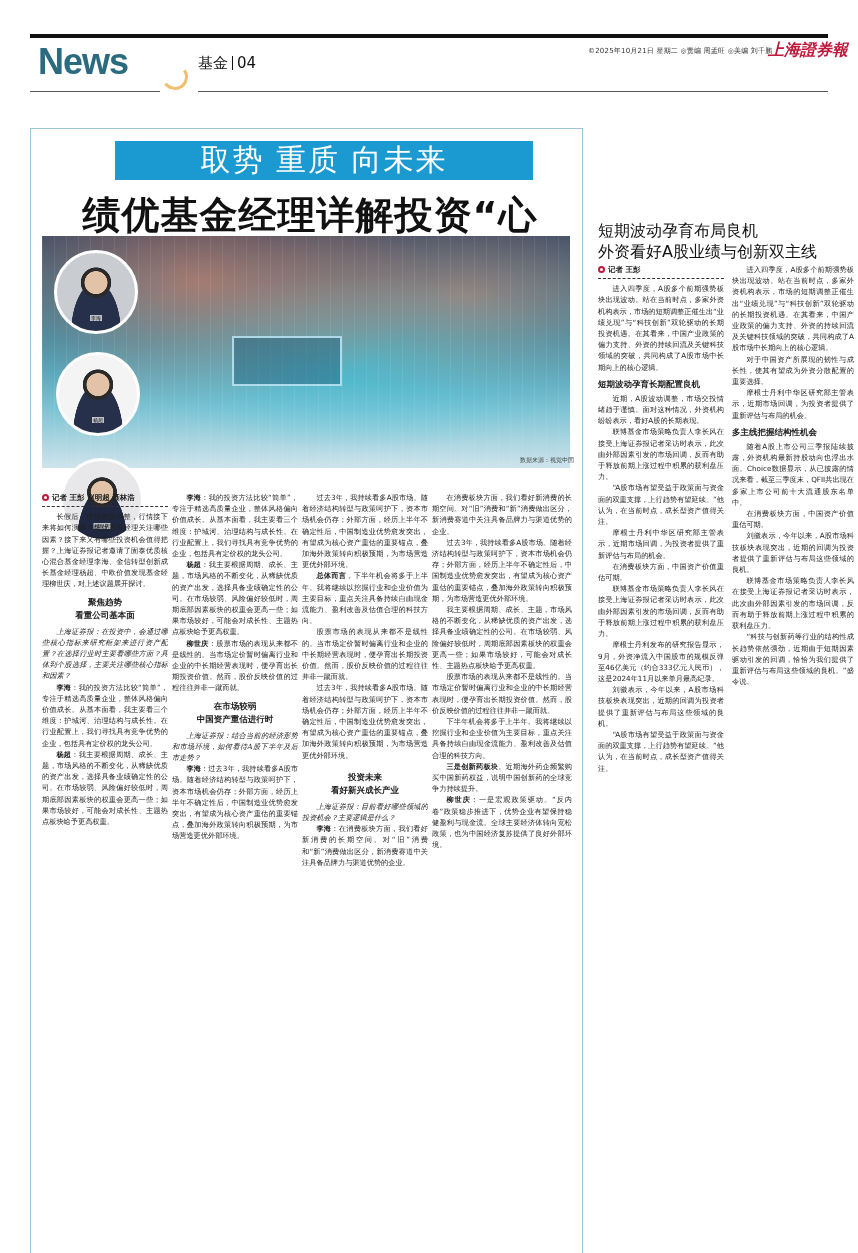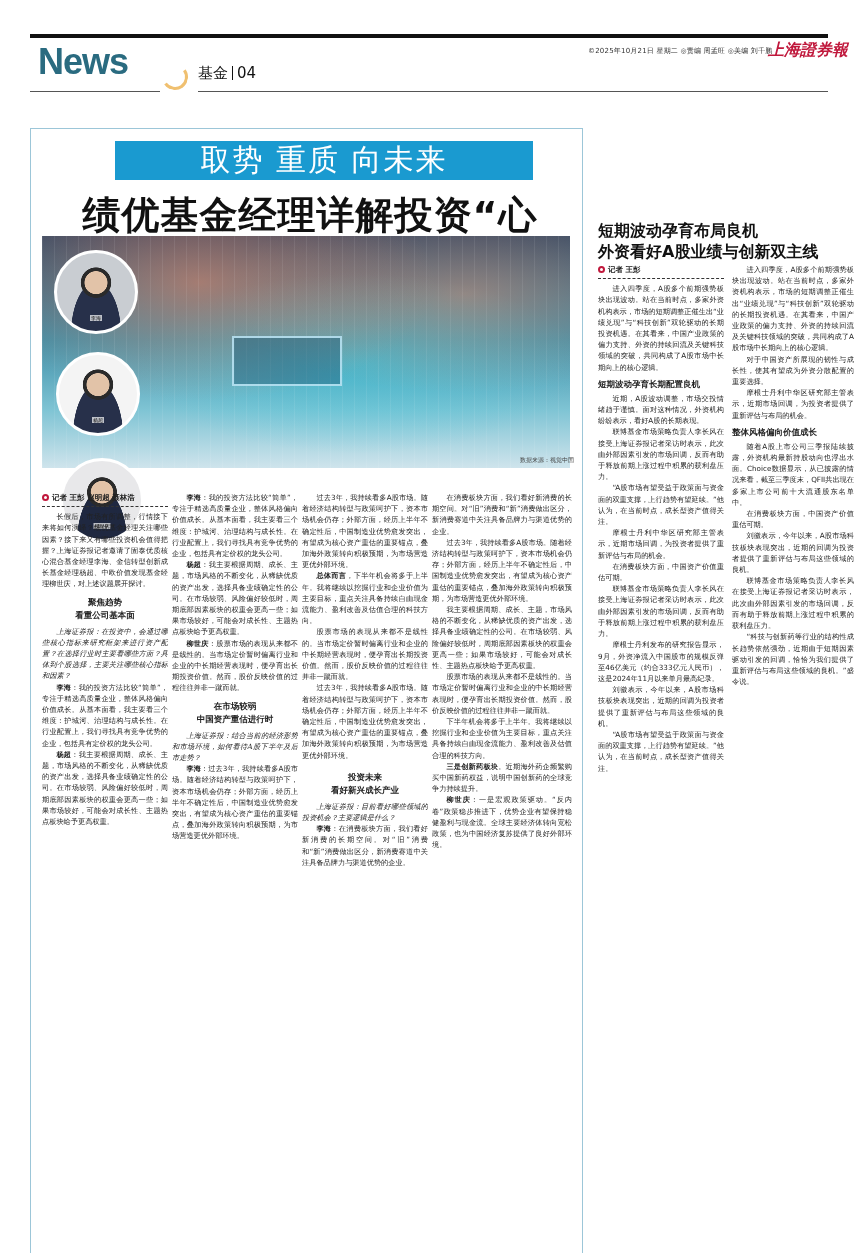--- a/index.html
+++ b/index.html
@@ -4,21 +4,21 @@
 <style>
   * { box-sizing: border-box; margin: 0; padding: 0; }
   html, body { width: 858px; height: 1253px; background: #fff; overflow: hidden; }
   body { position: relative; font-family: "DejaVu Sans", "Liberation Sans", sans-serif; color: #222; }
 
   .top-rule { position: absolute; left: 30px; top: 34px; width: 798px; height: 4px; background: #111; }
 
   .masthead { position: absolute; left: 38px; top: 40px; height: 40px; }
   .news-logo { position: absolute; left: 0; top: 0; font-family: "Liberation Sans", sans-serif; font-weight: 900; font-size: 36px; color: #2a6b80; letter-spacing: -1px; line-height: 44px; }
   .news-bubble { position: absolute; left: 124px; top: 24px; width: 26px; height: 26px; border: 3px solid #f0c070; border-radius: 50%; border-top-color: transparent; border-left-color: transparent; transform: rotate(10deg); }
-  .section-name { position: absolute; left: 160px; top: 24px; font-size: 15px; color: #111; white-space: nowrap; }
+  .section-name { position: absolute; left: 160px; top: 14px; font-size: 15px; color: #111; white-space: nowrap; }
   .section-name .sep { display: inline-block; width: 1px; height: 14px; background: #111; margin: 0 4px; vertical-align: -2px; }
   .masthead-rule-l { position: absolute; left: 30px; top: 91px; width: 130px; height: 1px; background: #555; }
   .masthead-rule-r { position: absolute; left: 198px; top: 91px; width: 630px; height: 1px; background: #555; }
 
   .dateline { position: absolute; left: 588px; top: 46px; font-size: 7px; color: #333; white-space: nowrap; letter-spacing: 0.2px; }
   .paper-logo { position: absolute; left: 768px; top: 40px; font-family: "DejaVu Serif", serif; font-style: italic; font-weight: bold; font-size: 16px; color: #c0183c; white-space: nowrap; }
 
   
   .feature-box { position: absolute; left: 30px; top: 128px; width: 553px; height: 1125px; border: 1px solid #9cc6d8; border-bottom: none; }
   .kicker { position: absolute; left: 238px; top: 147px; font-size: 7.5px; font-weight: bold; color: #222; white-space: nowrap; background: #fff; padding: 0 6px; border-left: 1px solid #555; border-right: 1px solid #555; }
@@ -54,21 +54,21 @@
 
   .byline { font-size: 7.5px; font-weight: bold; padding-bottom: 3px; border-bottom: 1px dashed #333; margin-bottom: 4px; text-indent: 0 !important; white-space: nowrap; }
   .byline .dot { display: inline-block; width: 7px; height: 7px; border-radius: 50%; border: 2px solid #c0183c; margin-right: 3px; vertical-align: -1px; }
 
   .colA { left: 42px; top: 492px; width: 126px; height: 761px; }
   .colB { left: 172px; top: 492px; width: 126px; height: 761px; }
   .colC { left: 302px; top: 492px; width: 126px; height: 761px; }
   .colD { left: 432px; top: 492px; width: 140px; height: 761px; }
 
   
-  .right-headline { position: absolute; left: 598px; top: 220px; font-size: 16px; font-weight: bold; line-height: 21px; color: #111; white-space: nowrap; }
+  .right-headline { position: absolute; left: 598px; top: 220px; font-size: 16px; font-weight: normal; line-height: 21px; color: #111; white-space: nowrap; }
   .colE { left: 598px; top: 264px; width: 126px; height: 989px; }
   .colF { left: 732px; top: 264px; width: 122px; height: 989px; }
 </style>
 </head>
 <body>
 
 <div class="top-rule"></div>
 
 <div class="masthead">
   <div class="news-logo">News</div>
@@ -170,19 +170,19 @@
   <p>联博基金市场策略负责人李长风在接受上海证券报记者采访时表示，此次由外部因素引发的市场回调，反而有助于释放前期上涨过程中积累的获利盘压力。</p>
   <p>摩根士丹利发布的研究报告显示，9月，外资净流入中国股市的规模反弹至46亿美元（约合333亿元人民币），这是2024年11月以来单月最高纪录。</p>
   <p>刘徽表示，今年以来，A股市场科技板块表现突出，近期的回调为投资者提供了重新评估与布局这些领域的良机。</p>
   <p>“A股市场有望受益于政策面与资金面的双重支撑，上行趋势有望延续。”他认为，在当前时点，成长型资产值得关注。</p>
 </div>
 
 <div class="col colF">
   <p>进入四季度，A股多个前期强势板块出现波动。站在当前时点，多家外资机构表示，市场的短期调整正催生出“业绩兑现”与“科技创新”双轮驱动的长期投资机遇。在其看来，中国产业政策的偏力支持、外资的持续回流及关键科技领域的突破，共同构成了A股市场中长期向上的核心逻辑。</p>
   <p>对于中国资产所展现的韧性与成长性，使其有望成为外资分散配置的重要选择。</p>
   <p>摩根士丹利中华区研究部主管表示，近期市场回调，为投资者提供了重新评估与布局的机会。</p>
-  <div class="h2">整体风格偏向价值成长</div>
+  <div class="h2">多主线把握结构性机会</div>
   <p>随着A股上市公司三季报陆续披露，外资机构最新持股动向也浮出水面。Choice数据显示，从已披露的情况来看，截至三季度末，QFII共出现在多家上市公司前十大流通股东名单中。</p>
   <p>在消费板块方面，中国资产价值重估可期。</p>
   <p>刘徽表示，今年以来，A股市场科技板块表现突出，近期的回调为投资者提供了重新评估与布局这些领域的良机。</p>
   <p>联博基金市场策略负责人李长风在接受上海证券报记者采访时表示，此次由外部因素引发的市场回调，反而有助于释放前期上涨过程中积累的获利盘压力。</p>
   <p>“科技与创新药等行业的结构性成长趋势依然强劲，近期由于短期因素驱动引发的回调，恰恰为我们提供了重新评估与布局这些领域的良机。”盛令说。</p>
 </div>
 
 </body></html>

